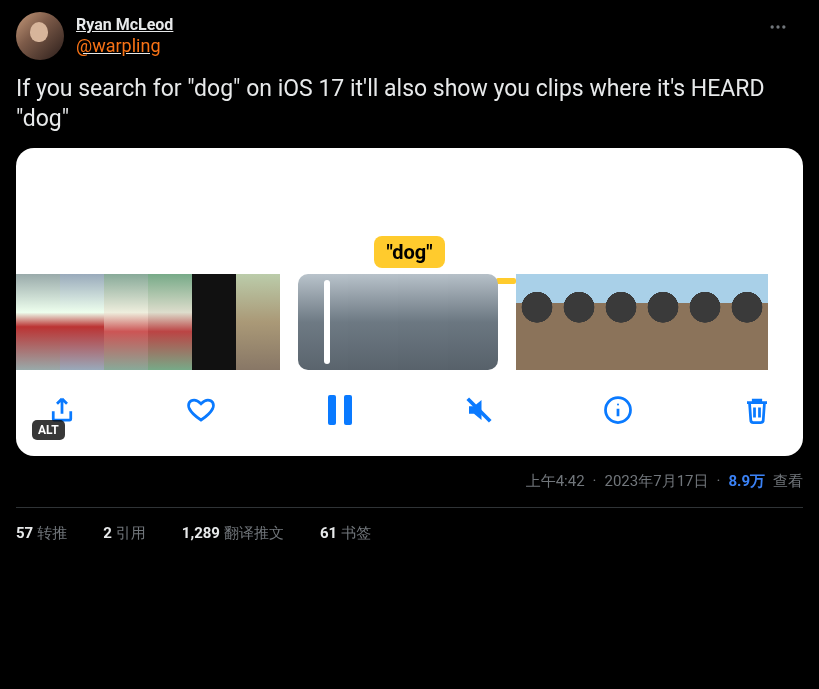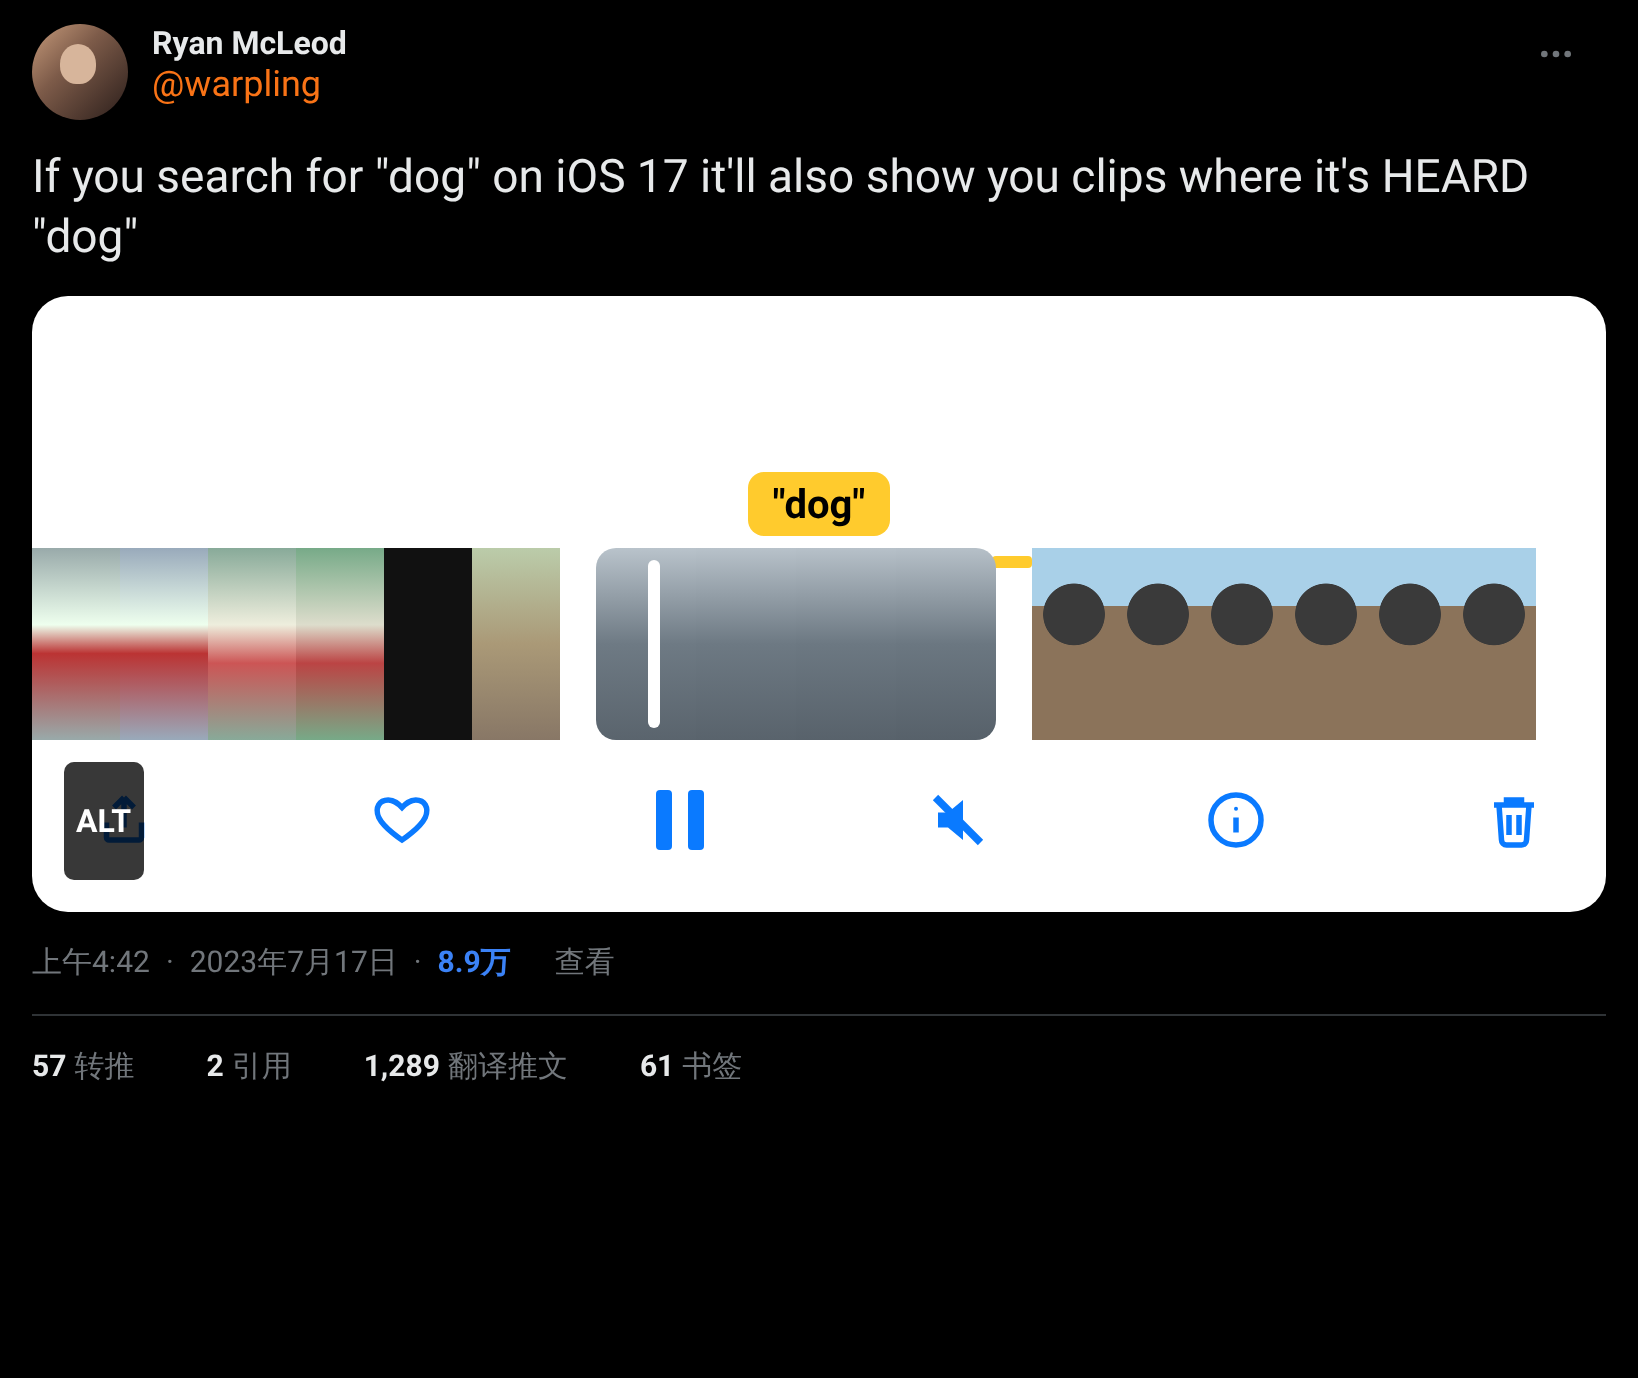--- a/index.html
+++ b/index.html
@@ -9,21 +9,21 @@
     font-family: -apple-system, BlinkMacSystemFont, "Segoe UI", Roboto, Helvetica, Arial, sans-serif;
     width: 819px;
     height: 689px;
     overflow: hidden;
     font-size: 15px;
   }
   .tweet {
     padding: 12px 16px 0 16px;
     position: relative;
   }
-  .header-row { display: flex; align-items: flex-start; gap: 12px; }
+  .header-row { display: flex; align-items: center; gap: 12px; text-decoration: underline; }
   .avatar {
     width: 48px; height: 48px; border-radius: 50%;
     background: linear-gradient(135deg, #c79b7b 0%, #7d5b49 40%, #2a1d1a 100%);
     position: relative; overflow: hidden; flex-shrink: 0;
   }
   .avatar::after {
     content: ""; position: absolute; left: 14px; top: 10px; width: 18px; height: 20px;
     background: #d7b59b; border-radius: 50% 50% 45% 45%;
   }
   .name-col { display:flex; flex-direction:column; line-height:1.25; }
@@ -88,26 +88,26 @@
   }
   .tb-btn {
     width:36px; height:36px; display:flex; align-items:center; justify-content:center;
     cursor:pointer; color:#0a7aff;
   }
   .tb-btn svg { width:30px; height:30px; stroke:#0a7aff; fill:none; stroke-width:2.2; }
   .pause-bars { display:flex; gap:8px; }
   .pause-bars div { width:8px; height:30px; background:#0a7aff; border-radius:2px; }
   .alt-badge {
     position:absolute; left:16px; bottom:16px;
-    background:rgba(0,0,0,0.78); color:#fff; font-weight:700; font-size:16px;
-    padding:20px 6px; border-radius:5px;
+    background:rgba(0,0,0,0.78); color:#fff; font-weight:700; font-size:12px;
+    padding:3px 6px; border-radius:5px;
   }
   .meta-row {
     margin-top:16px; color:#71767b; font-size:15px;
-    display:flex; align-items:center; gap:4px; flex-wrap:wrap;
+    display:flex; align-items:center; gap:4px; flex-wrap:wrap;justify-content:flex-end;
   }
   .meta-row .sep::before { content:"·"; margin:0 4px; color:#71767b; }
   .meta-row .views-num { color:#3b82f6; font-weight:700; }
   .divider { height:1px; background:#2f3336; margin:16px 0 0 0; }
   .stats-row {
     display:flex; gap:36px; padding:16px 0 0 0; color:#71767b; font-size:15px;
   }
   .stats-row .num { color:#e7e9ea; font-weight:700; margin-right:4px; }
 </style>
 </head>
@@ -205,21 +205,21 @@
 
     <div class="alt-badge">ALT</div>
   </div>
 
   <div class="meta-row">
     <span>上午4:42</span>
     <span class="sep"></span>
     <span>2023年7月17日</span>
     <span class="sep"></span>
     <span class="views-num">8.9万</span>
-    <span style="margin-left:18px;">查看</span>
+    <span style="margin-left:4px;">查看</span>
   </div>
 
   <div class="divider"></div>
 
   <div class="stats-row">
     <span><span class="num">57</span><span>转推</span></span>
     <span><span class="num">2</span><span>引用</span></span>
     <span><span class="num">1,289</span><span>翻译推文</span></span>
     <span><span class="num">61</span><span>书签</span></span>
   </div>

